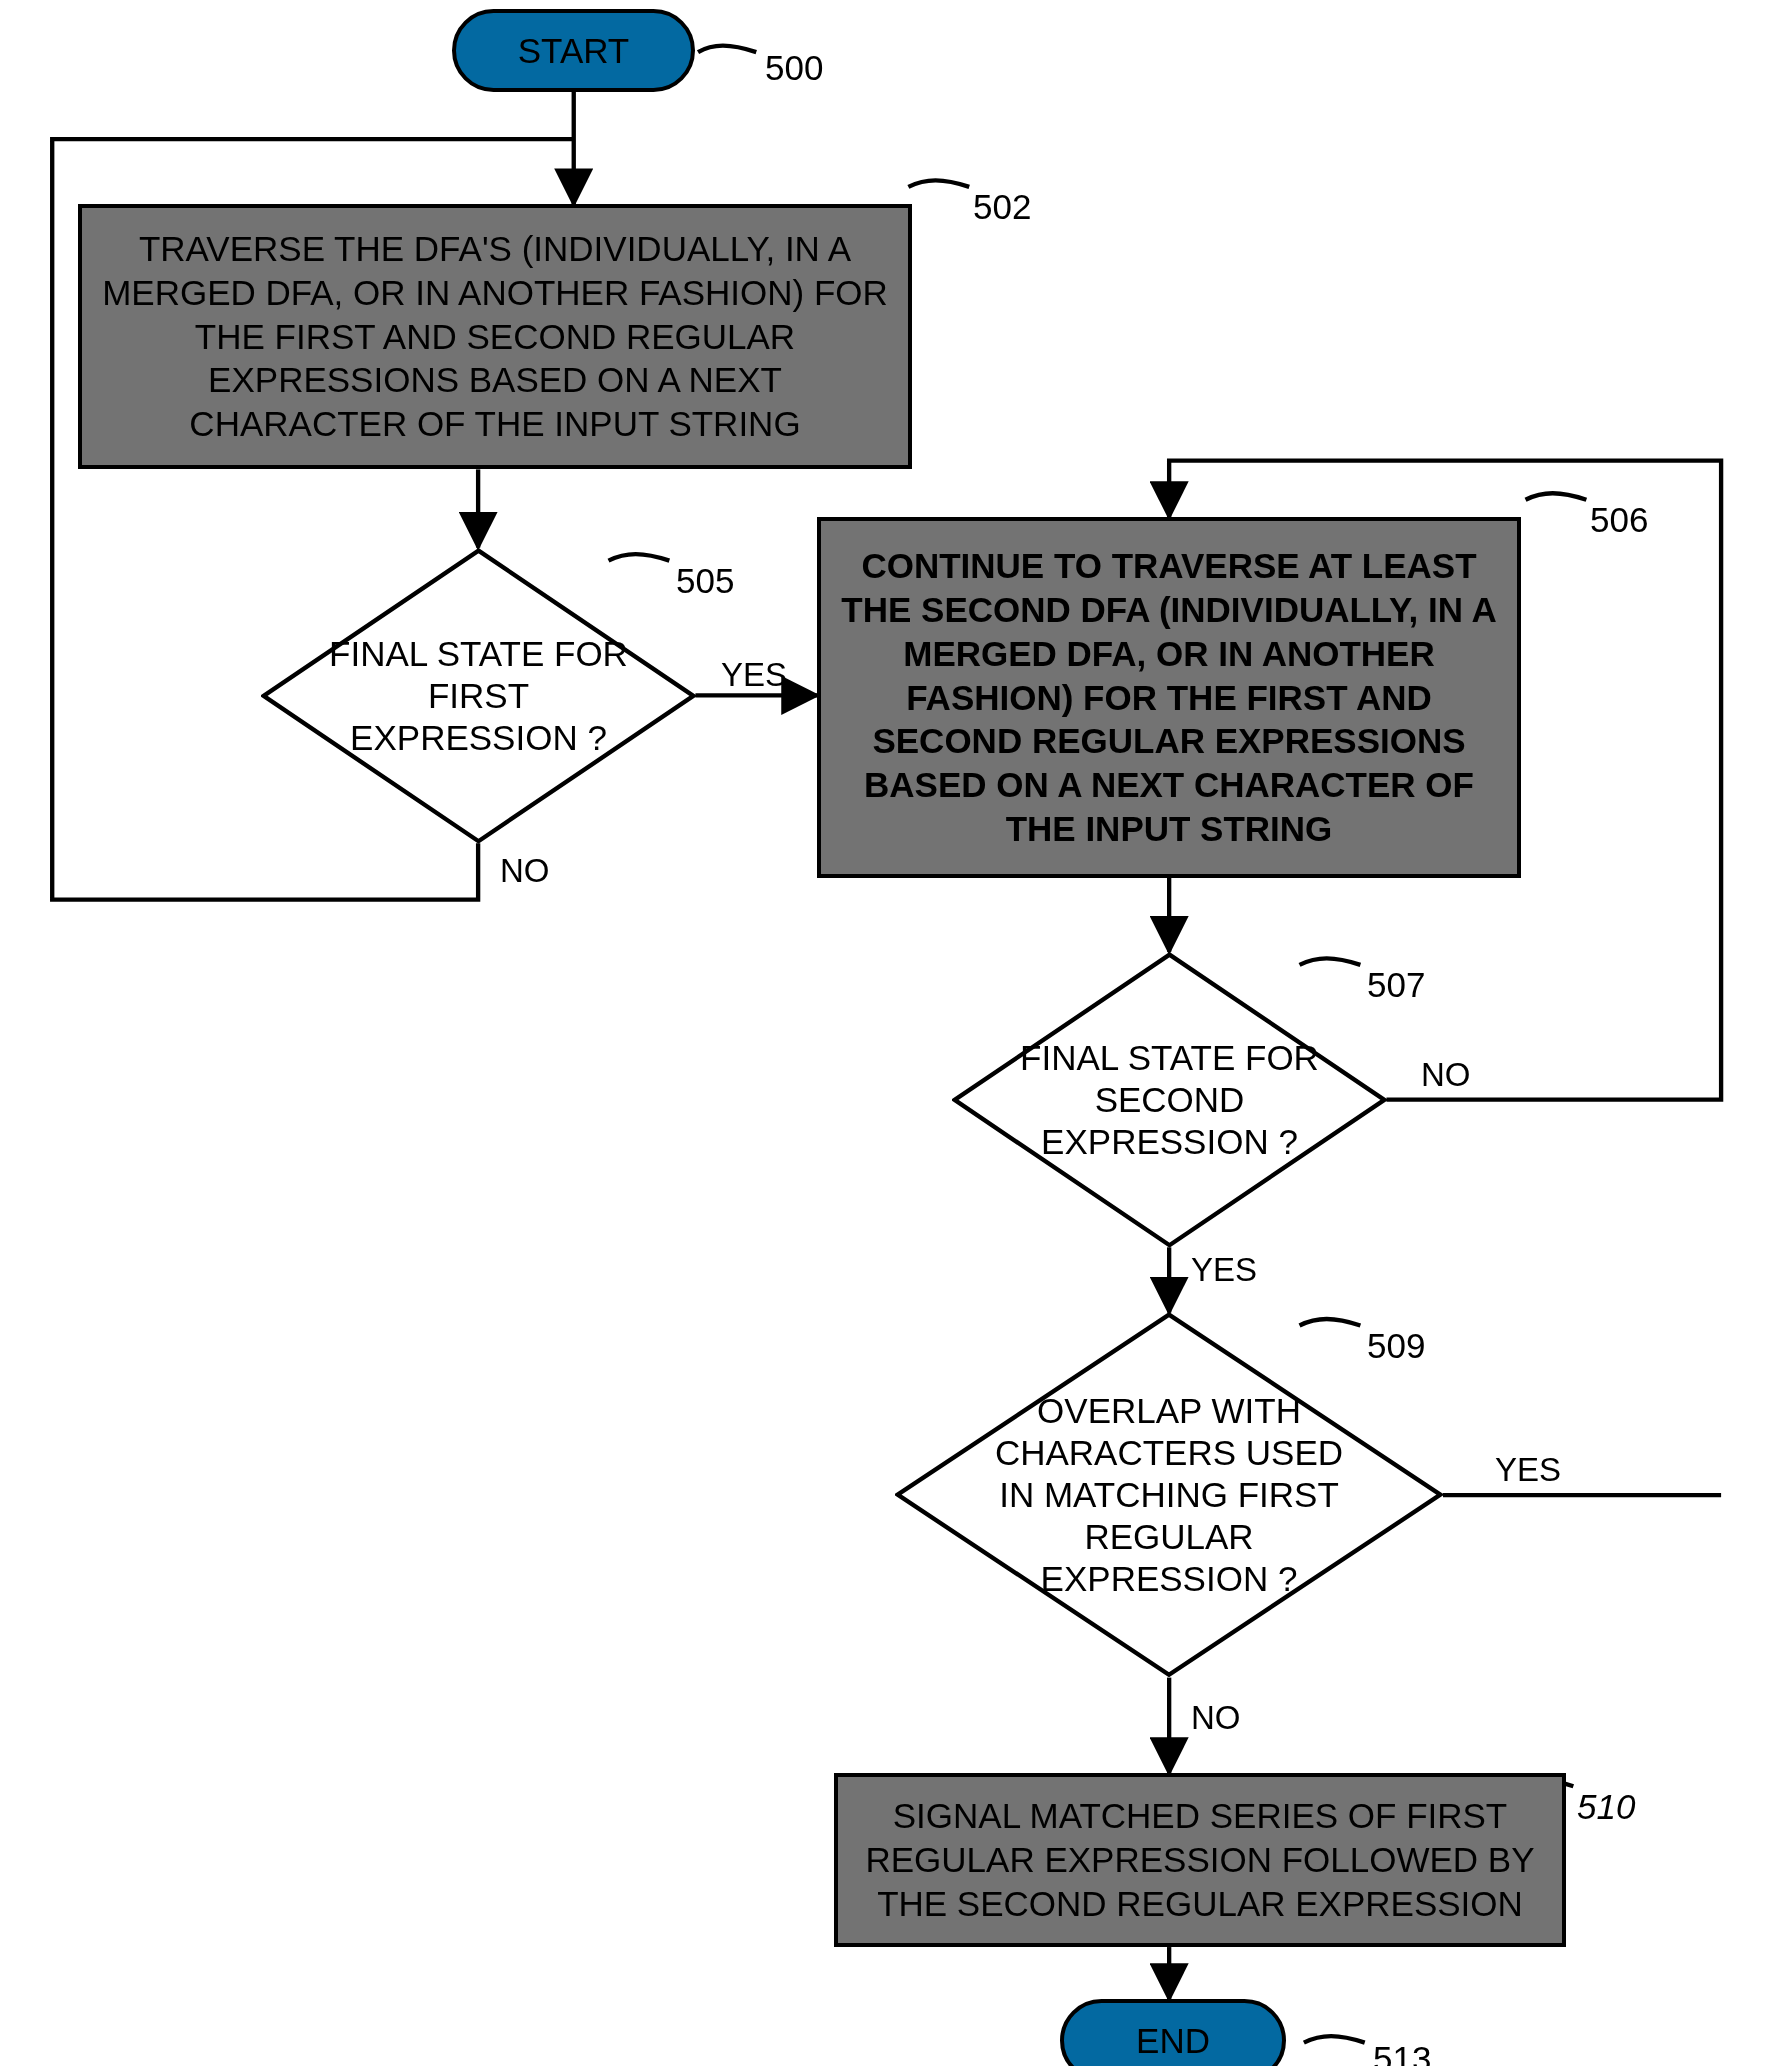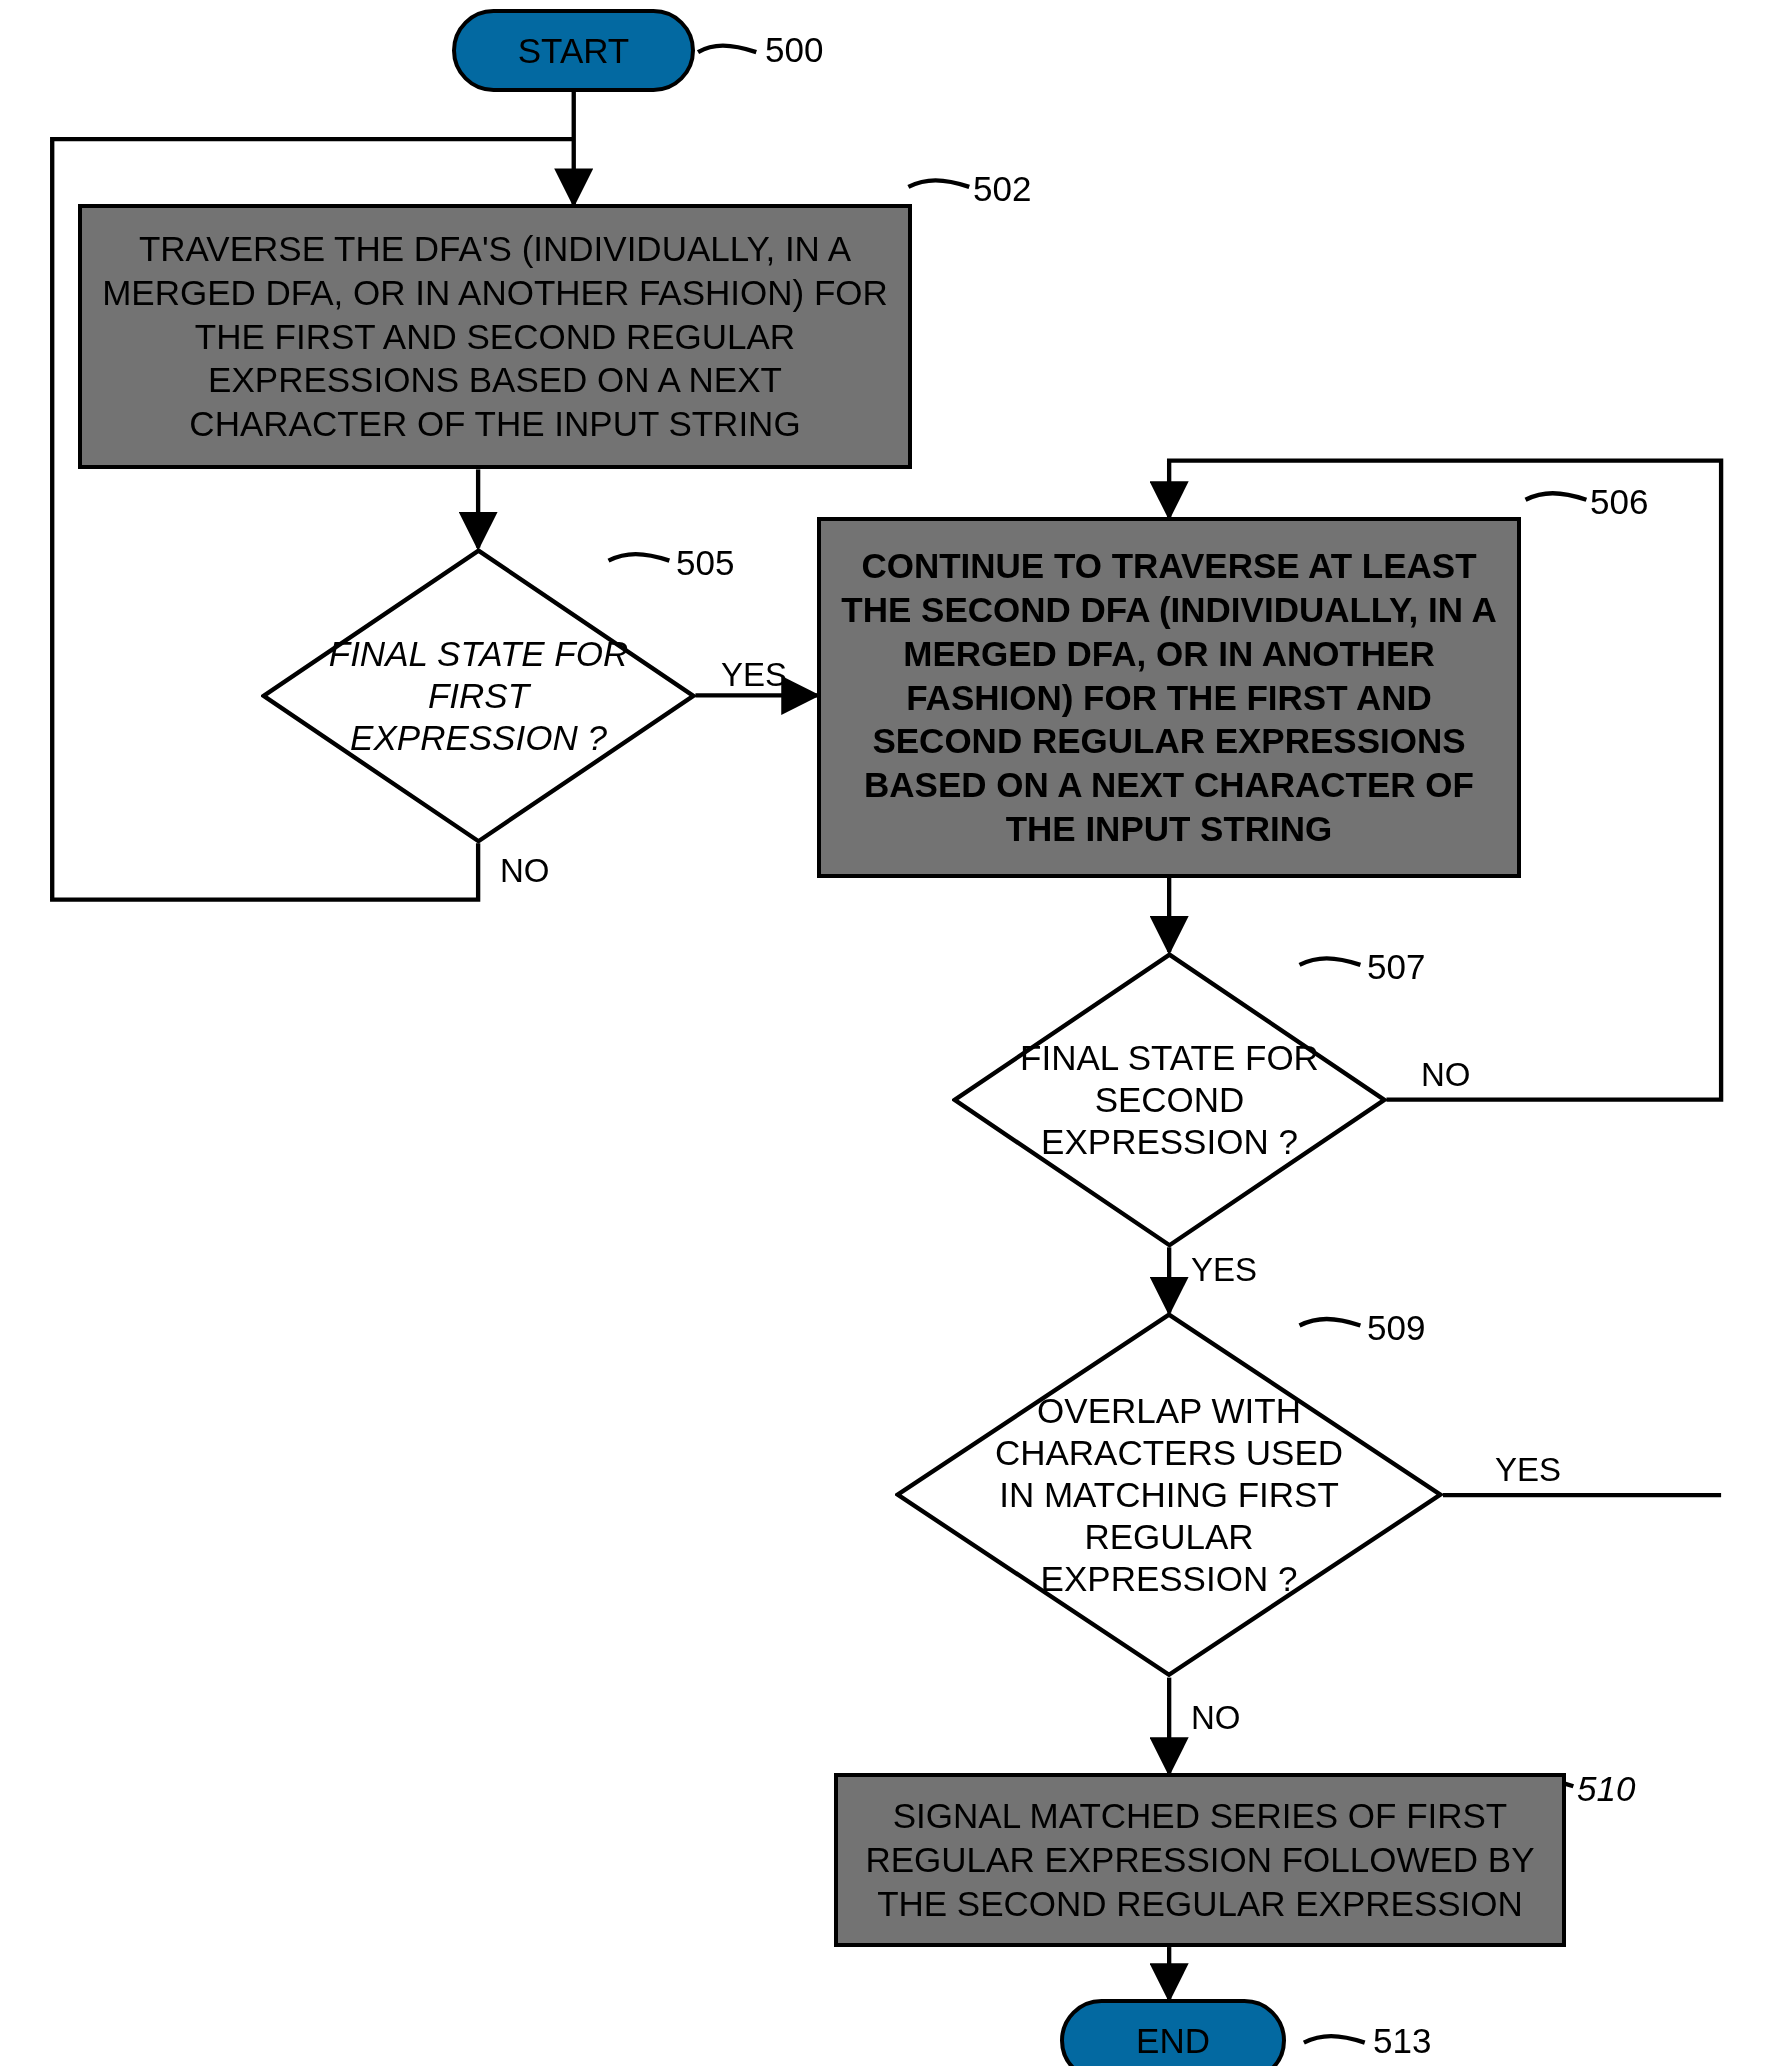--- a/index.html
+++ b/index.html
@@ -45,20 +45,21 @@
     align-items: center;
     justify-content: center;
     text-align: center;
     font-size: 35px;
     line-height: 1.2;
     padding: 0 52px;
   }
   .ref-label {
     position: absolute;
     font-size: 35px;
+    margin-top: 18px;
   }
   .edge-label {
     position: absolute;
     font-size: 33px;
   }
 </style>
 </head>
 <body>
 
 <svg width="1782" height="2067" viewBox="0 0 2050 2378">
@@ -110,21 +111,21 @@
 <div class="terminator" style="left:452px; top:8.7px; width:243px; height:83px;">
   <span>START</span>
 </div>
 <span class="ref-label" style="left:765px; top:30px;">500</span>
 
 <div class="box" style="left:78px; top:204px; width:834px; height:265px;">
   <span>TRAVERSE THE DFA'S (INDIVIDUALLY, IN A MERGED DFA, OR IN ANOTHER FASHION) FOR THE FIRST AND SECOND REGULAR EXPRESSIONS BASED ON A NEXT CHARACTER OF THE INPUT STRING</span>
 </div>
 <span class="ref-label" style="left:973px; top:169px;">502</span>
 
-<div class="diamond-wrap" style="left:261px; top:548px; width:435px; height:295px;font-style:italic;">
+<div class="diamond-wrap" style="left:261px; top:548px; width:435px; height:295px;">
   <svg class="diamond-shape" viewBox="0 0 500 340" preserveAspectRatio="none">
     <polygon points="250,3 497,170 250,337 3,170" fill="#fff" stroke="#000" stroke-width="5"></polygon>
   </svg>
   <div class="diamond-text">
     <span>FINAL STATE FOR FIRST EXPRESSION ?</span>
   </div>
 </div>
 <span class="ref-label" style="left:676px; top:543px;">505</span>
 <span class="edge-label" style="left:721px; top:656px;">YES</span>
 <span class="edge-label" style="left:500px; top:852px;">NO</span>

